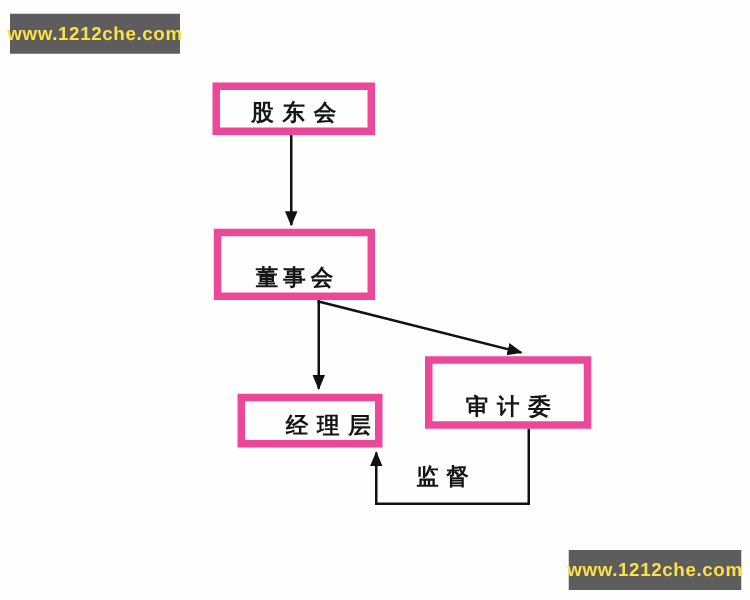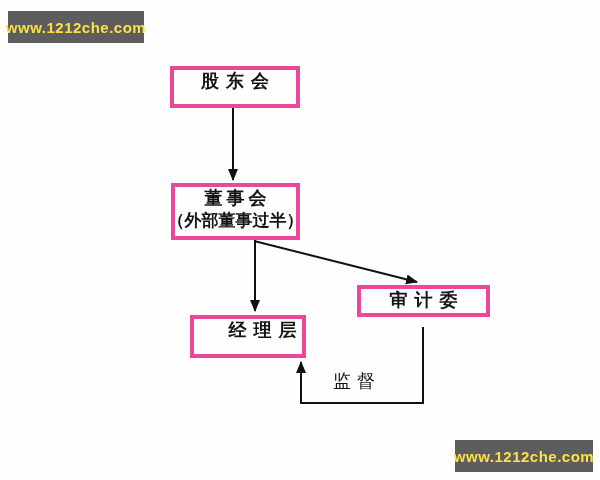--- a/index.html
+++ b/index.html
@@ -18,53 +18,53 @@
   .connectors {
     position: absolute;
     left: 0;
     top: 0;
     width: 600px;
     height: 480px;
   }
   .node {
     position: absolute;
     box-sizing: border-box;
-    border: 4px solid #ec4899;
+    border: 6px solid #ec4899;
     background: #fefefe;
     display: flex;
     flex-direction: column;
     align-items: center;
-    justify-content: flex-start;
+    justify-content: flex-end;
     color: #151515;
     font-weight: bold;
   }
   .node-label {
     font-size: 18px;
     letter-spacing: 7px;
     margin-right: -7px;
     white-space: nowrap;
     line-height: 1.25;
   }
   .node-sublabel {
     font-size: 17px;
     letter-spacing: 0;
     white-space: nowrap;
     line-height: 1.25;
   }
   #node-shareholders { left: 170px; top: 66px;  width: 130px; height: 42px; }
   #node-board        { left: 171px; top: 183px; width: 129px; height: 57px; }
   #node-board .node-label { letter-spacing: 4px; margin-right: -4px; }
   #node-management   { left: 190px; top: 315px; width: 116px; height: 43px; padding-left: 29px; }
-  #node-audit        { left: 357px; top: 285px; width: 133px; height: 32px; }
+  #node-audit        { left: 340px; top: 285px; width: 133px; height: 58px; }
   .edge-label {
     position: absolute;
     left: 333px;
     top: 369px;
     font-size: 18px;
-    font-weight: normal;
+    font-weight: bold;
     letter-spacing: 6px;
     color: #151515;
     white-space: nowrap;
   }
   .wm {
     position: absolute;
     background: #5d5d5d;
     color: #fde047;
     display: flex;
     align-items: center;
@@ -95,21 +95,20 @@
     <line x1="254" y1="241" x2="417" y2="282" stroke="#111111" stroke-width="2" marker-end="url(#arrow)"></line>
     <polyline points="423,327 423,403 301,403 301,362" fill="none" stroke="#111111" stroke-width="2" marker-end="url(#arrow)"></polyline>
   </svg>
 
   <div class="node" id="node-shareholders">
     <span class="node-label">股东会</span>
   </div>
 
   <div class="node" id="node-board">
     <span class="node-label">董事会</span>
-    <span class="node-sublabel">（外部董事过半）</span>
   </div>
 
   <div class="node" id="node-management">
     <span class="node-label">经理层</span>
   </div>
 
   <div class="node" id="node-audit">
     <span class="node-label">审计委</span>
   </div>
 

